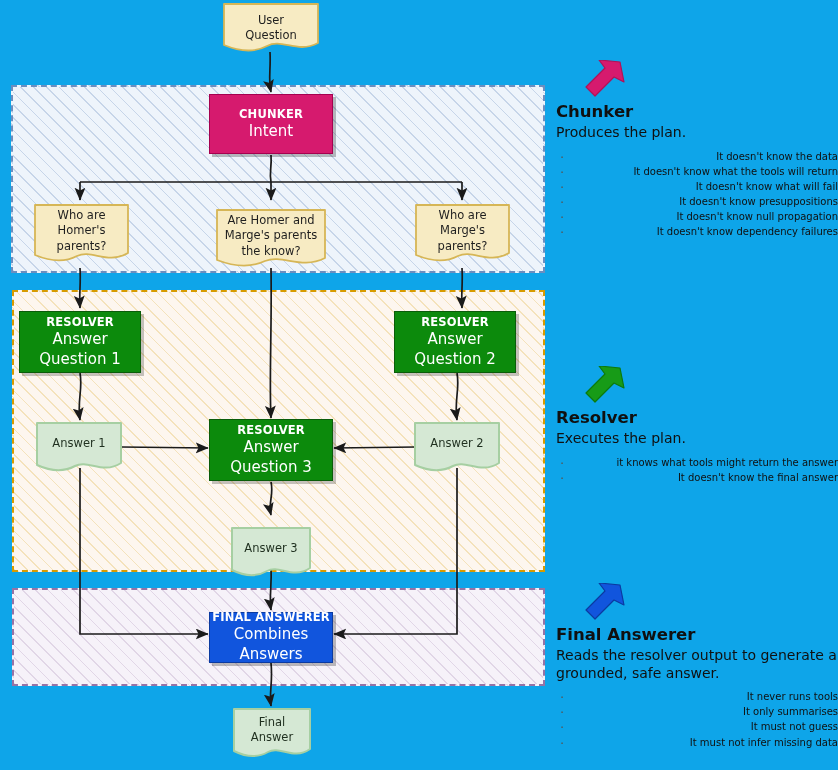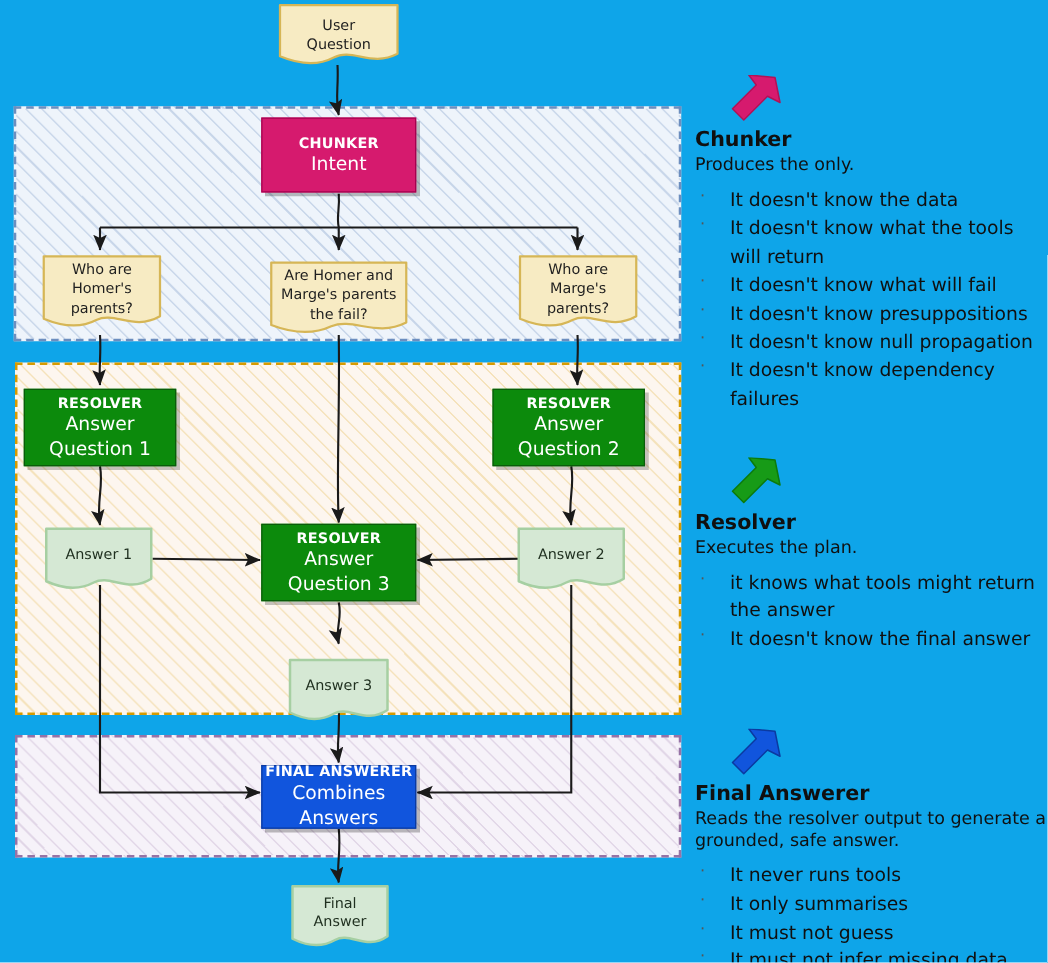--- a/index.html
+++ b/index.html
@@ -110,25 +110,26 @@
     margin: 0 0 3px 0;
   }
   .legend-desc {
     font-size: 14px;
     color: #101010;
     margin: 0 0 7px 0;
     line-height: 1.25;
   }
   .legend-bullets { margin: 0; padding: 0; list-style: none; }
   .legend-bullets li {
-    font-size: 15px;
+    font-size: 10px;
     color: #101010;
     line-height: 1.52;
     padding-left: 28px;
     position: relative;
+    text-align: right;
   }
   .legend-bullets li::before {
     content: "\00B7";
     position: absolute;
     left: 4px;
     top: -1px;
     font-size: 13px;
     color: #555;
   }
   .legend-arrow { position: absolute; }
@@ -203,21 +204,21 @@
     </div>
   </div>
 
   <div class="node doc" style="left:215px; top:208px; width:112px; height:62px;">
     <svg class="doc-svg" width="112" height="62" viewBox="0 0 112 62" xmlns="http://www.w3.org/2000/svg">
       <path d="M2,2 L110,2 L110,50 C86,62 68,46 50,53 C33,61 15,57 2,52 Z" fill="#F7EBC3" stroke="#D6B656" stroke-width="1.8" stroke-linejoin="round"></path>
     </svg>
     <div class="doc-text note-text" style="margin-top:-6px;">
       <div>Are Homer and</div>
       <div>Marge's parents</div>
-      <div>the fail?</div>
+      <div>the know?</div>
     </div>
   </div>
 
   <div class="node doc" style="left:414px; top:203px; width:97px; height:62px;">
     <svg class="doc-svg" width="97" height="62" viewBox="0 0 97 62" xmlns="http://www.w3.org/2000/svg">
       <path d="M2,2 L95,2 L95,50 C74,62 59,46 44,53 C29,61 14,57 2,52 Z" fill="#F7EBC3" stroke="#D6B656" stroke-width="1.8" stroke-linejoin="round"></path>
     </svg>
     <div class="doc-text note-text" style="margin-top:-6px;">
       <div>Who are</div>
       <div>Marge's</div>
@@ -278,21 +279,21 @@
       <div>Answer</div>
     </div>
   </div>
 
   <div class="legend" style="left:556px; top:62px; width:282px;">
     <svg class="legend-arrow" width="52" height="42" viewBox="0 0 52 42" style="left:22px; top:-2px;" xmlns="http://www.w3.org/2000/svg">
       <path d="M42,2 L46,22 L36,17 L17,36 L8,27 L27,8 L21,0 Z" fill="#D61A6E" stroke="#B01257" stroke-width="1.2" stroke-linejoin="round"></path>
     </svg>
     <div style="height:40px"></div>
     <p class="legend-title">Chunker</p>
-    <p class="legend-desc">Produces the only.</p>
+    <p class="legend-desc">Produces the plan.</p>
     <ul class="legend-bullets">
       <li>It doesn't know the data</li>
       <li>It doesn't know what the tools will return</li>
       <li>It doesn't know what will fail</li>
       <li>It doesn't know presuppositions</li>
       <li>It doesn't know null propagation</li>
       <li>It doesn't know dependency failures</li>
     </ul>
   </div>
 

